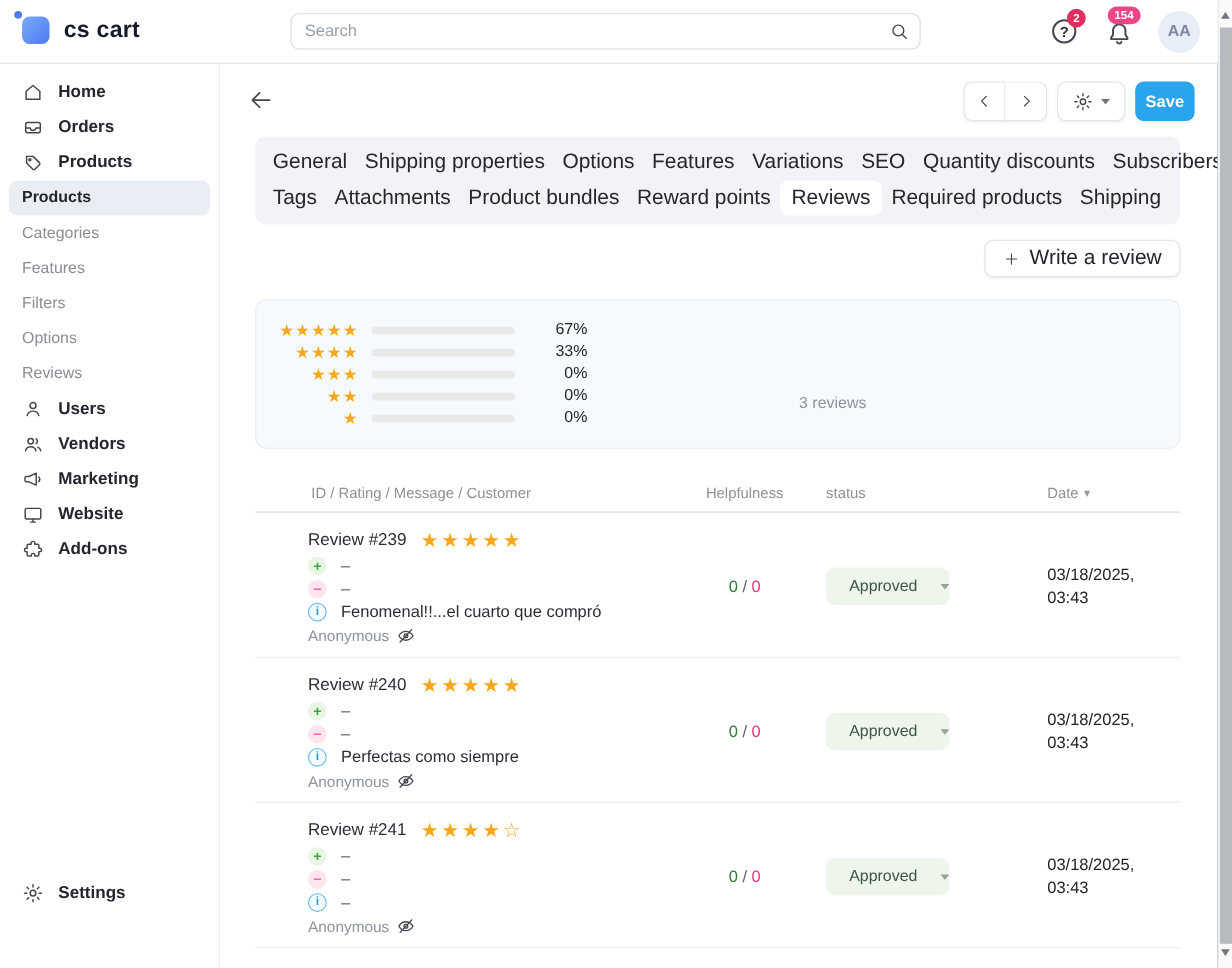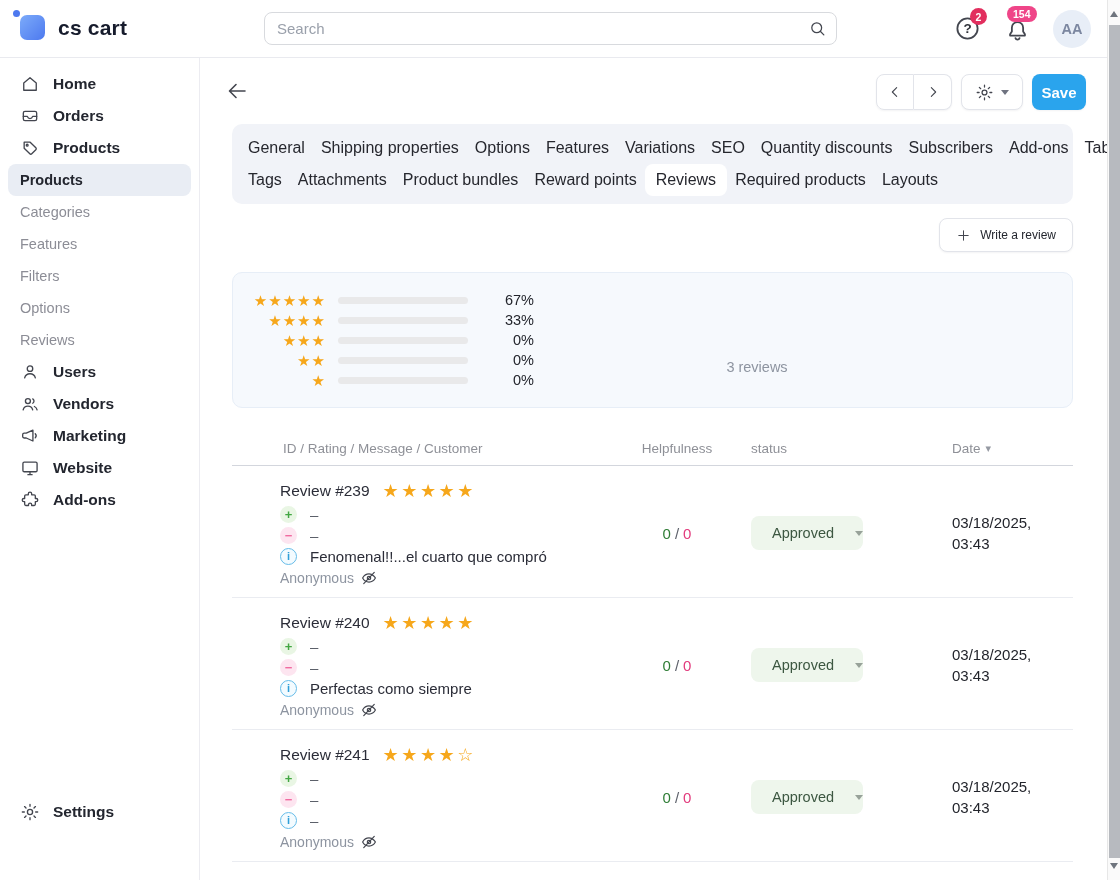--- a/index.html
+++ b/index.html
@@ -57,26 +57,26 @@
   .pager { display:flex; box-shadow:0 1px 2px rgba(20,20,40,.05); border-radius:8px; }
   .pager .btn { box-shadow:none; width:38px; }
   .pager .btn:first-child { border-radius:8px 0 0 8px; }
   .pager .btn:last-child { border-radius:0 8px 8px 0; border-left:none; }
   .gear-btn { width:62px; gap:7px; }
   .caret { width:0; height:0; border:4px solid transparent; border-top:5px solid #6f7380; margin-top:4px; }
   .save-btn { width:54px; background:#2aa4ed; border:none; color:#fff; font-size:15px; font-weight:600; }
 
   .tabs-box { margin:14px 34px 0 32px; background:#f1f3f8; border-radius:10px; padding:8px; }
   .tabs-row { display:flex; flex-wrap:nowrap; }
-  .tab { padding:6px 8px; font-size:16px; line-height:20px; color:#26272e; border-radius:8px;
+  .tab { padding:6px 8px; font-size:19px; line-height:20px; color:#26272e; border-radius:8px;
          white-space:nowrap; cursor:pointer; }
   .tab.active { background:#fff; padding:6px 11px; }
 
   .toolbar-row { display:flex; justify-content:flex-end; margin:14px 34px 0 0; }
-  .write-btn { height:34px; gap:9px; padding:0 16px; font-size:12px; color:#23262e; }
+  .write-btn { height:34px; gap:9px; padding:0 16px; font-size:19px; color:#23262e; }
 
   .rating-box { position:relative; margin:20px 34px 0 32px; height:136px; background:#f6f9fd;
                 border:1px solid #e7eef7; border-radius:10px; padding-top:17px; }
   .rate-row { display:flex; align-items:center; height:20px; padding-left:16px; }
   .rate-stars { width:77px; text-align:right; color:#f6a71b; font-size:15px; letter-spacing:1px; line-height:1; }
   .rate-bar { width:130px; height:7px; background:#e9e9ea; border-radius:4px; margin-left:12px; overflow:hidden; }
   .rate-fill { height:100%; background:#3095e2; border-radius:4px; }
   .rate-pct { width:52px; text-align:right; margin-left:14px; font-size:14.5px; color:#23252c; }
   .total-reviews { position:absolute; left:524px; top:58px; transform:translateX(-50%);
                    color:#8d94a0; font-size:14.5px;margin-top:28px; }
@@ -321,21 +321,21 @@
         <div class="tab">Add-ons</div>
         <div class="tab">Tabs</div>
       </div>
       <div class="tabs-row">
         <div class="tab">Tags</div>
         <div class="tab">Attachments</div>
         <div class="tab">Product bundles</div>
         <div class="tab">Reward points</div>
         <div class="tab active">Reviews</div>
         <div class="tab">Required products</div>
-        <div class="tab">Layouts</div>
+        <div class="tab">Shipping</div>
       </div>
     </div>
 
     <div class="toolbar-row">
       <button class="btn write-btn">
         <svg width="15" height="15" viewBox="0 0 24 24">
             <g class="ic" stroke="#23262e" stroke-width="2.2">
               <path d="M12 4.5v15M4.5 12h15"></path>
             </g>
           </svg>

